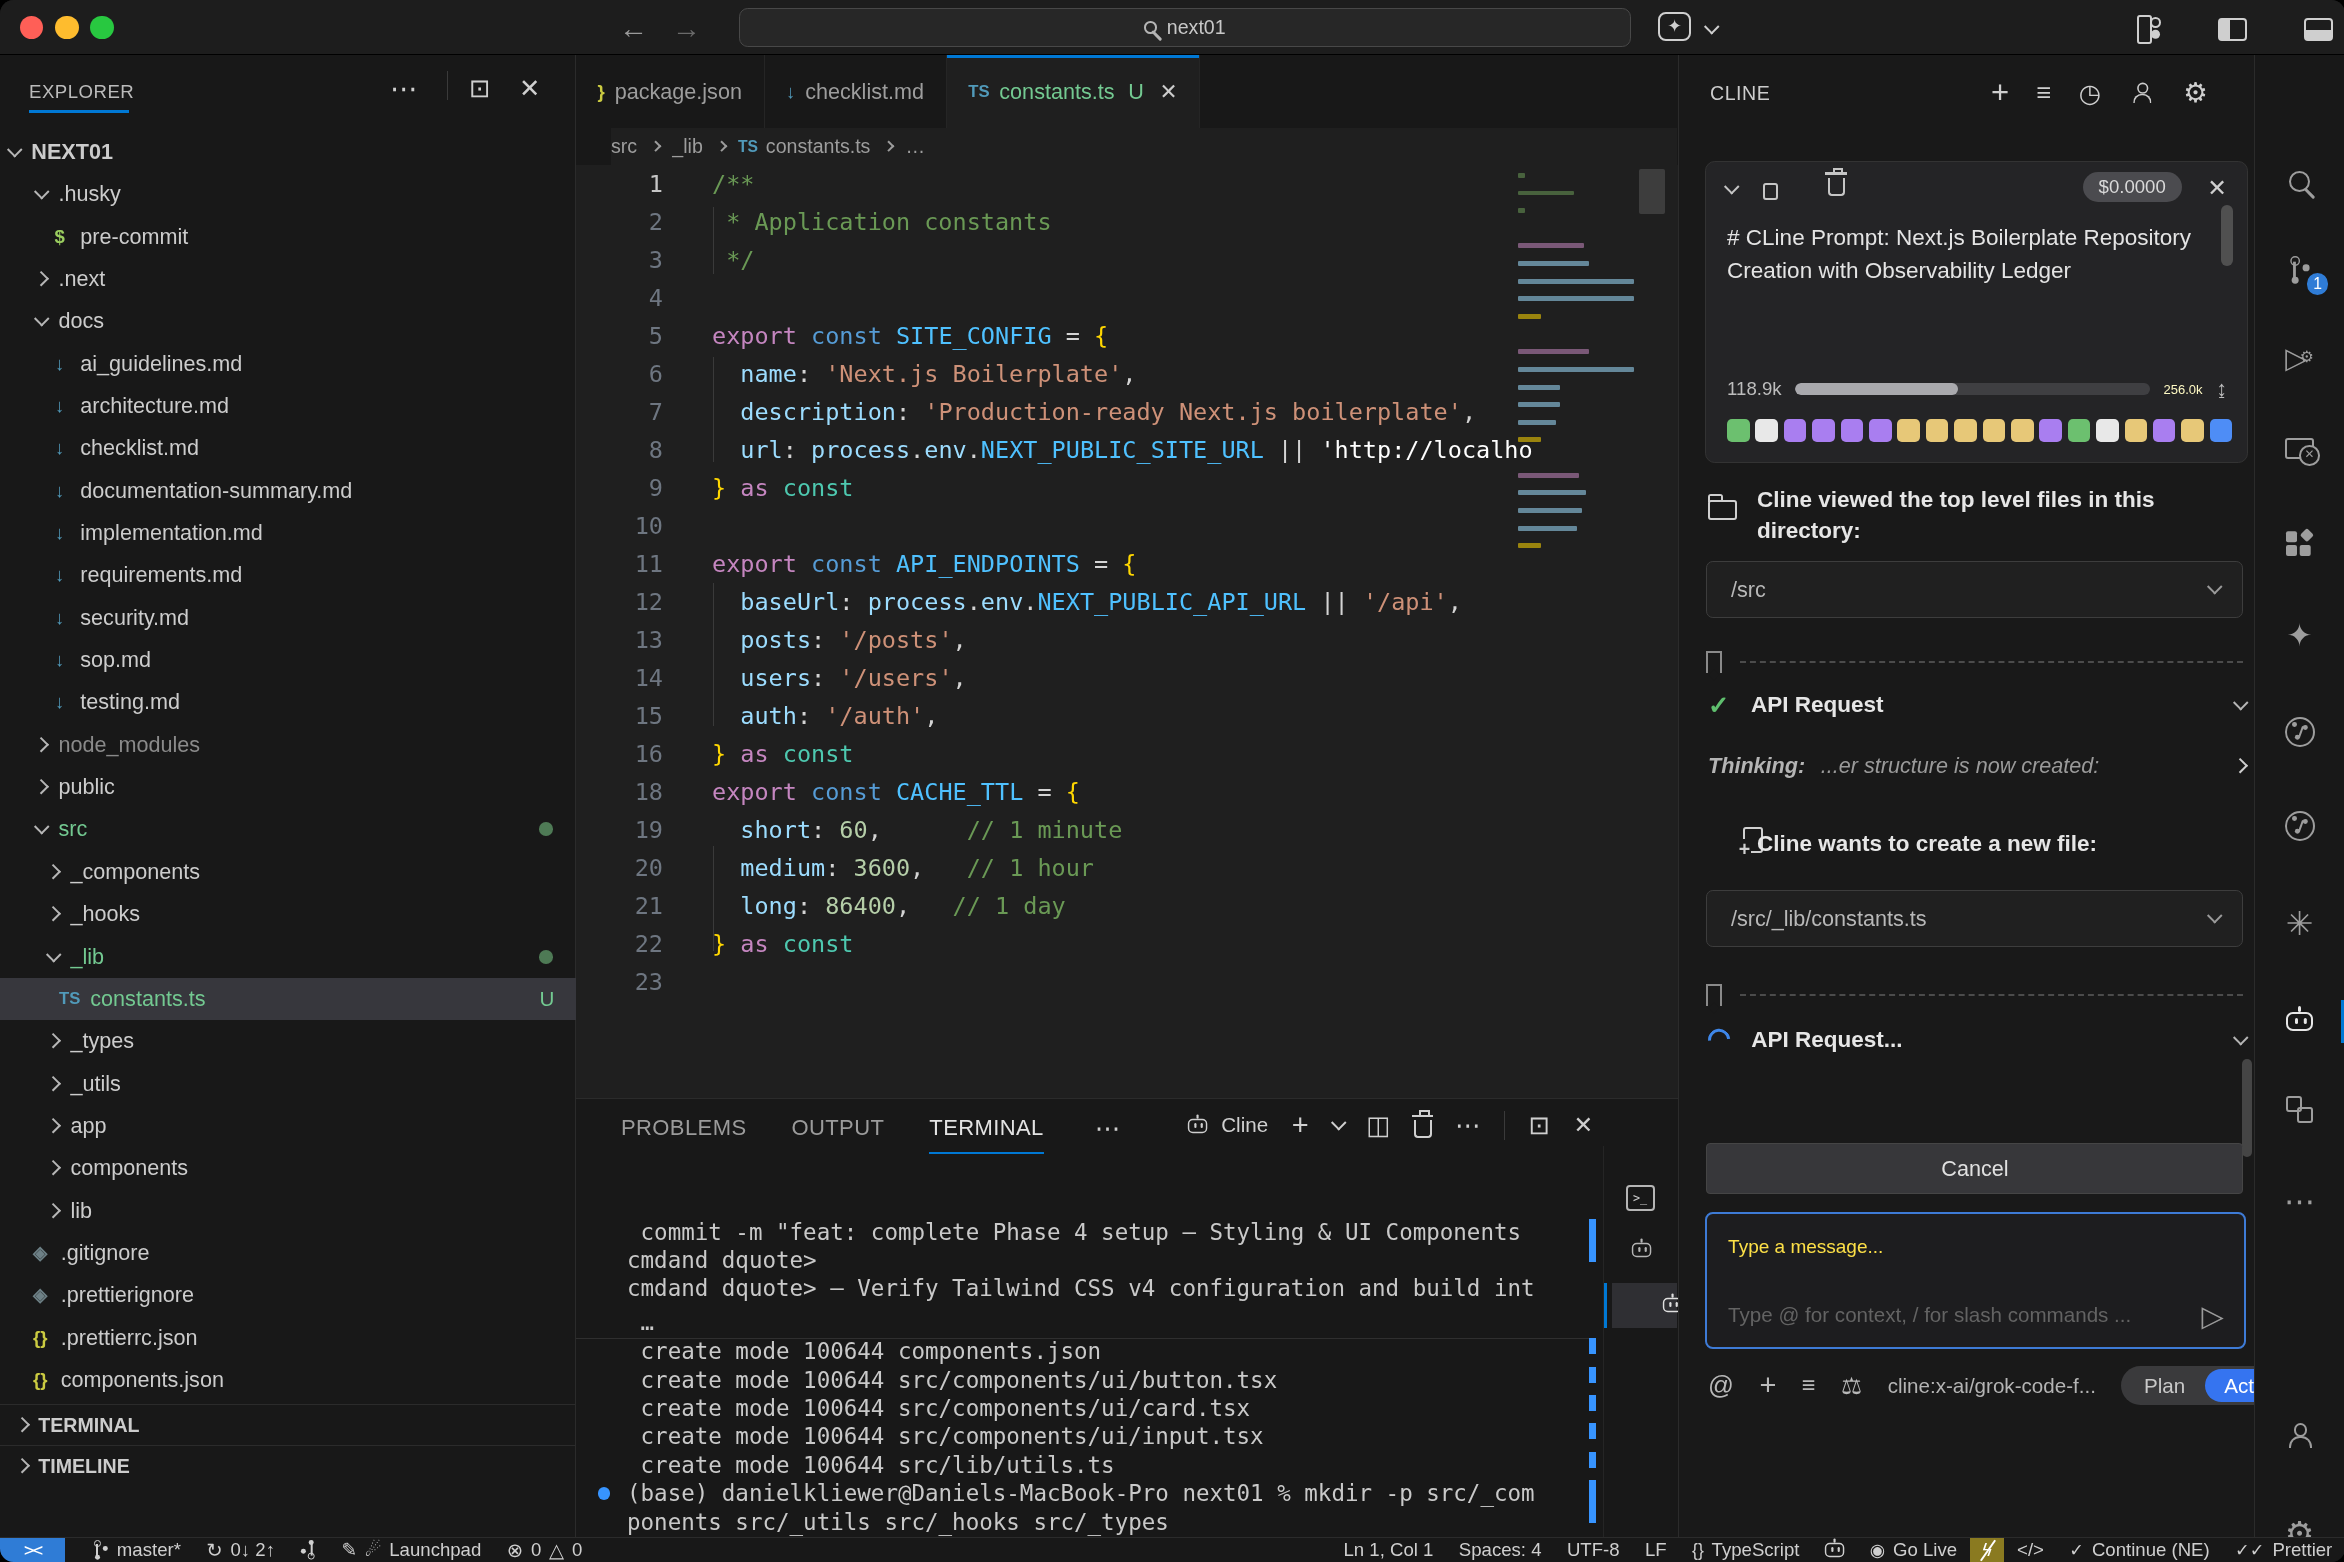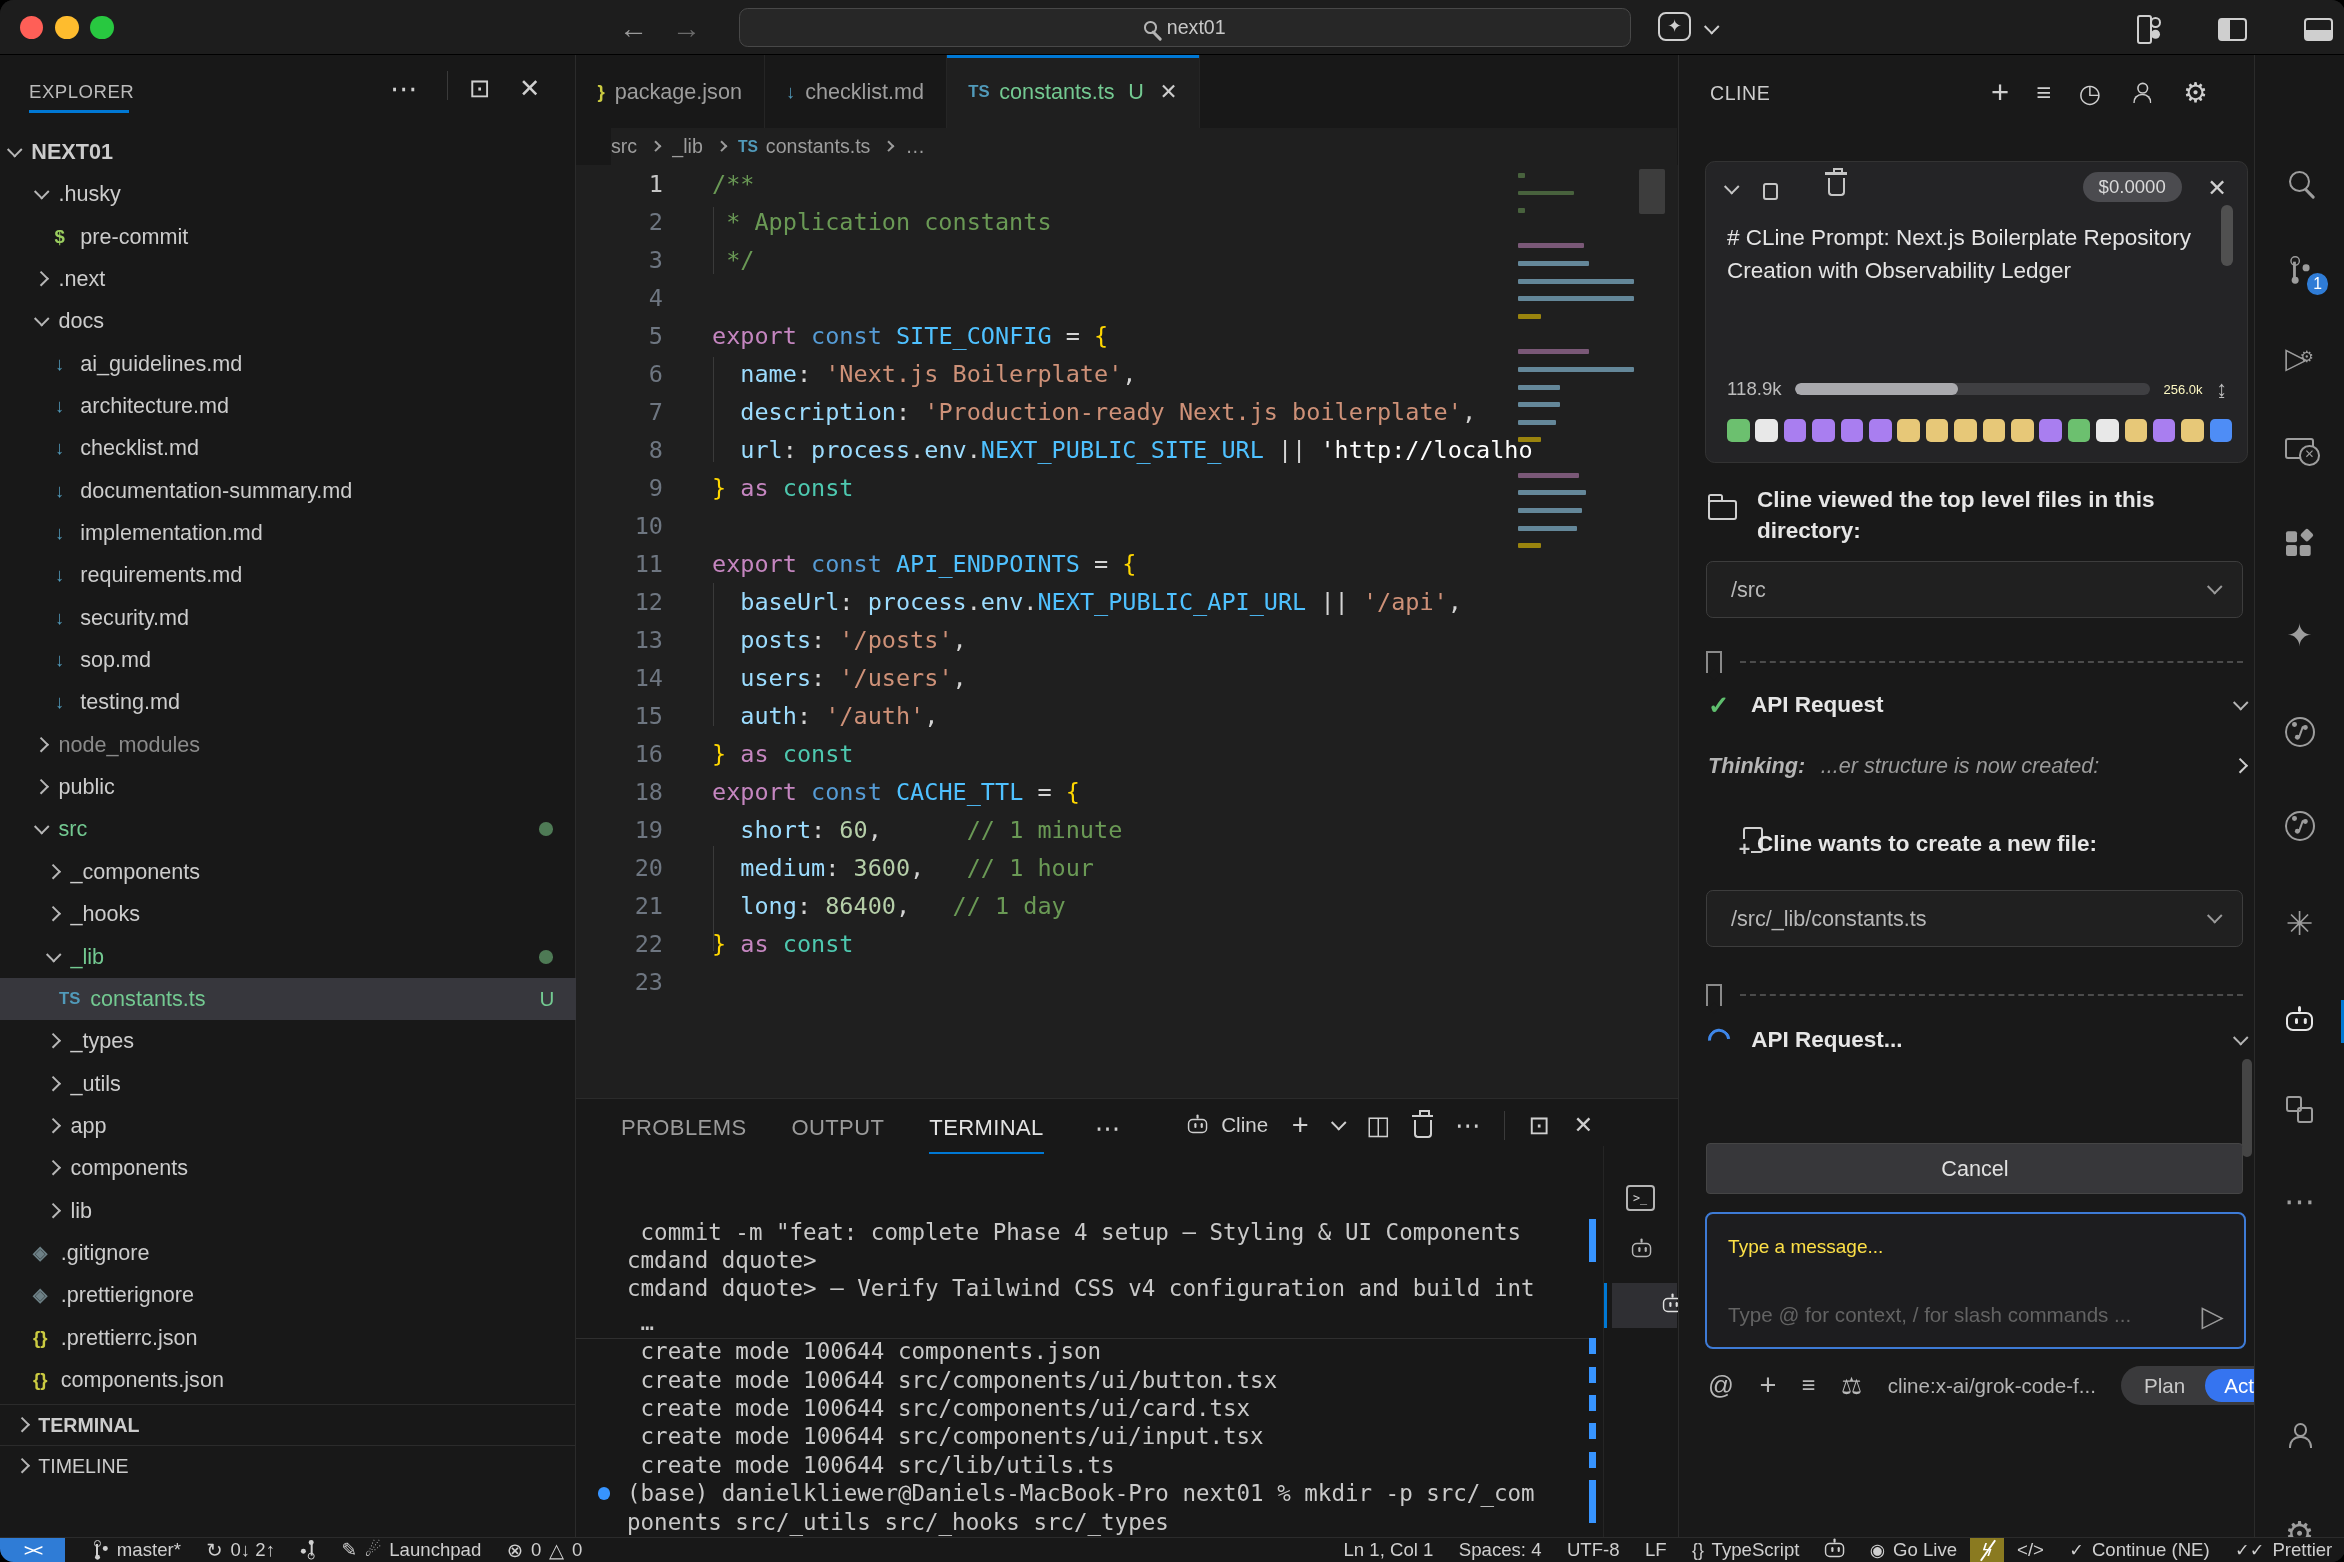--- a/index.html
+++ b/index.html
@@ -311,21 +311,21 @@
         <div class="trow " style="top:1228px;padding-left:27.4px">
     <span class="fi" style="color:#cbcb41">{}</span>
           <span class="" style="">components.json</span>
 
   </div>
       </div>
     <div class="abs flex" style="left:0;top:1349px;width:576px;height:41px;border-top:1px solid #2b2b2b;font-weight:700;font-size:19.6px;padding-left:15.7px;gap:11.8px">
       <span class="cv r" style="color:#b6b6b6"></span>
       <span>TERMINAL</span>
     </div>
-    <div class="abs flex" style="left:0;top:1390px;width:576px;height:41px;border-top:1px solid #2b2b2b;font-weight:400;font-size:19.6px;padding-left:15.7px;gap:11.8px">
+    <div class="abs flex" style="left:0;top:1390px;width:576px;height:41px;border-top:1px solid #2b2b2b;font-weight:700;font-size:19.6px;padding-left:15.7px;gap:11.8px">
       <span class="cv r" style="color:#b6b6b6"></span>
       <span>TIMELINE</span>
     </div>
   </div>
 
   <div id="editor" class="abs">
     <div id="tabstrip" class="abs flex" style="left:0;top:0;width:1102px;height:73px;align-items:stretch">
         <div class="tab ">
     <span class="fi" style="color:#cbcb41;width:auto;margin-right:9.8px">}</span>
           <span>package.json</span>

